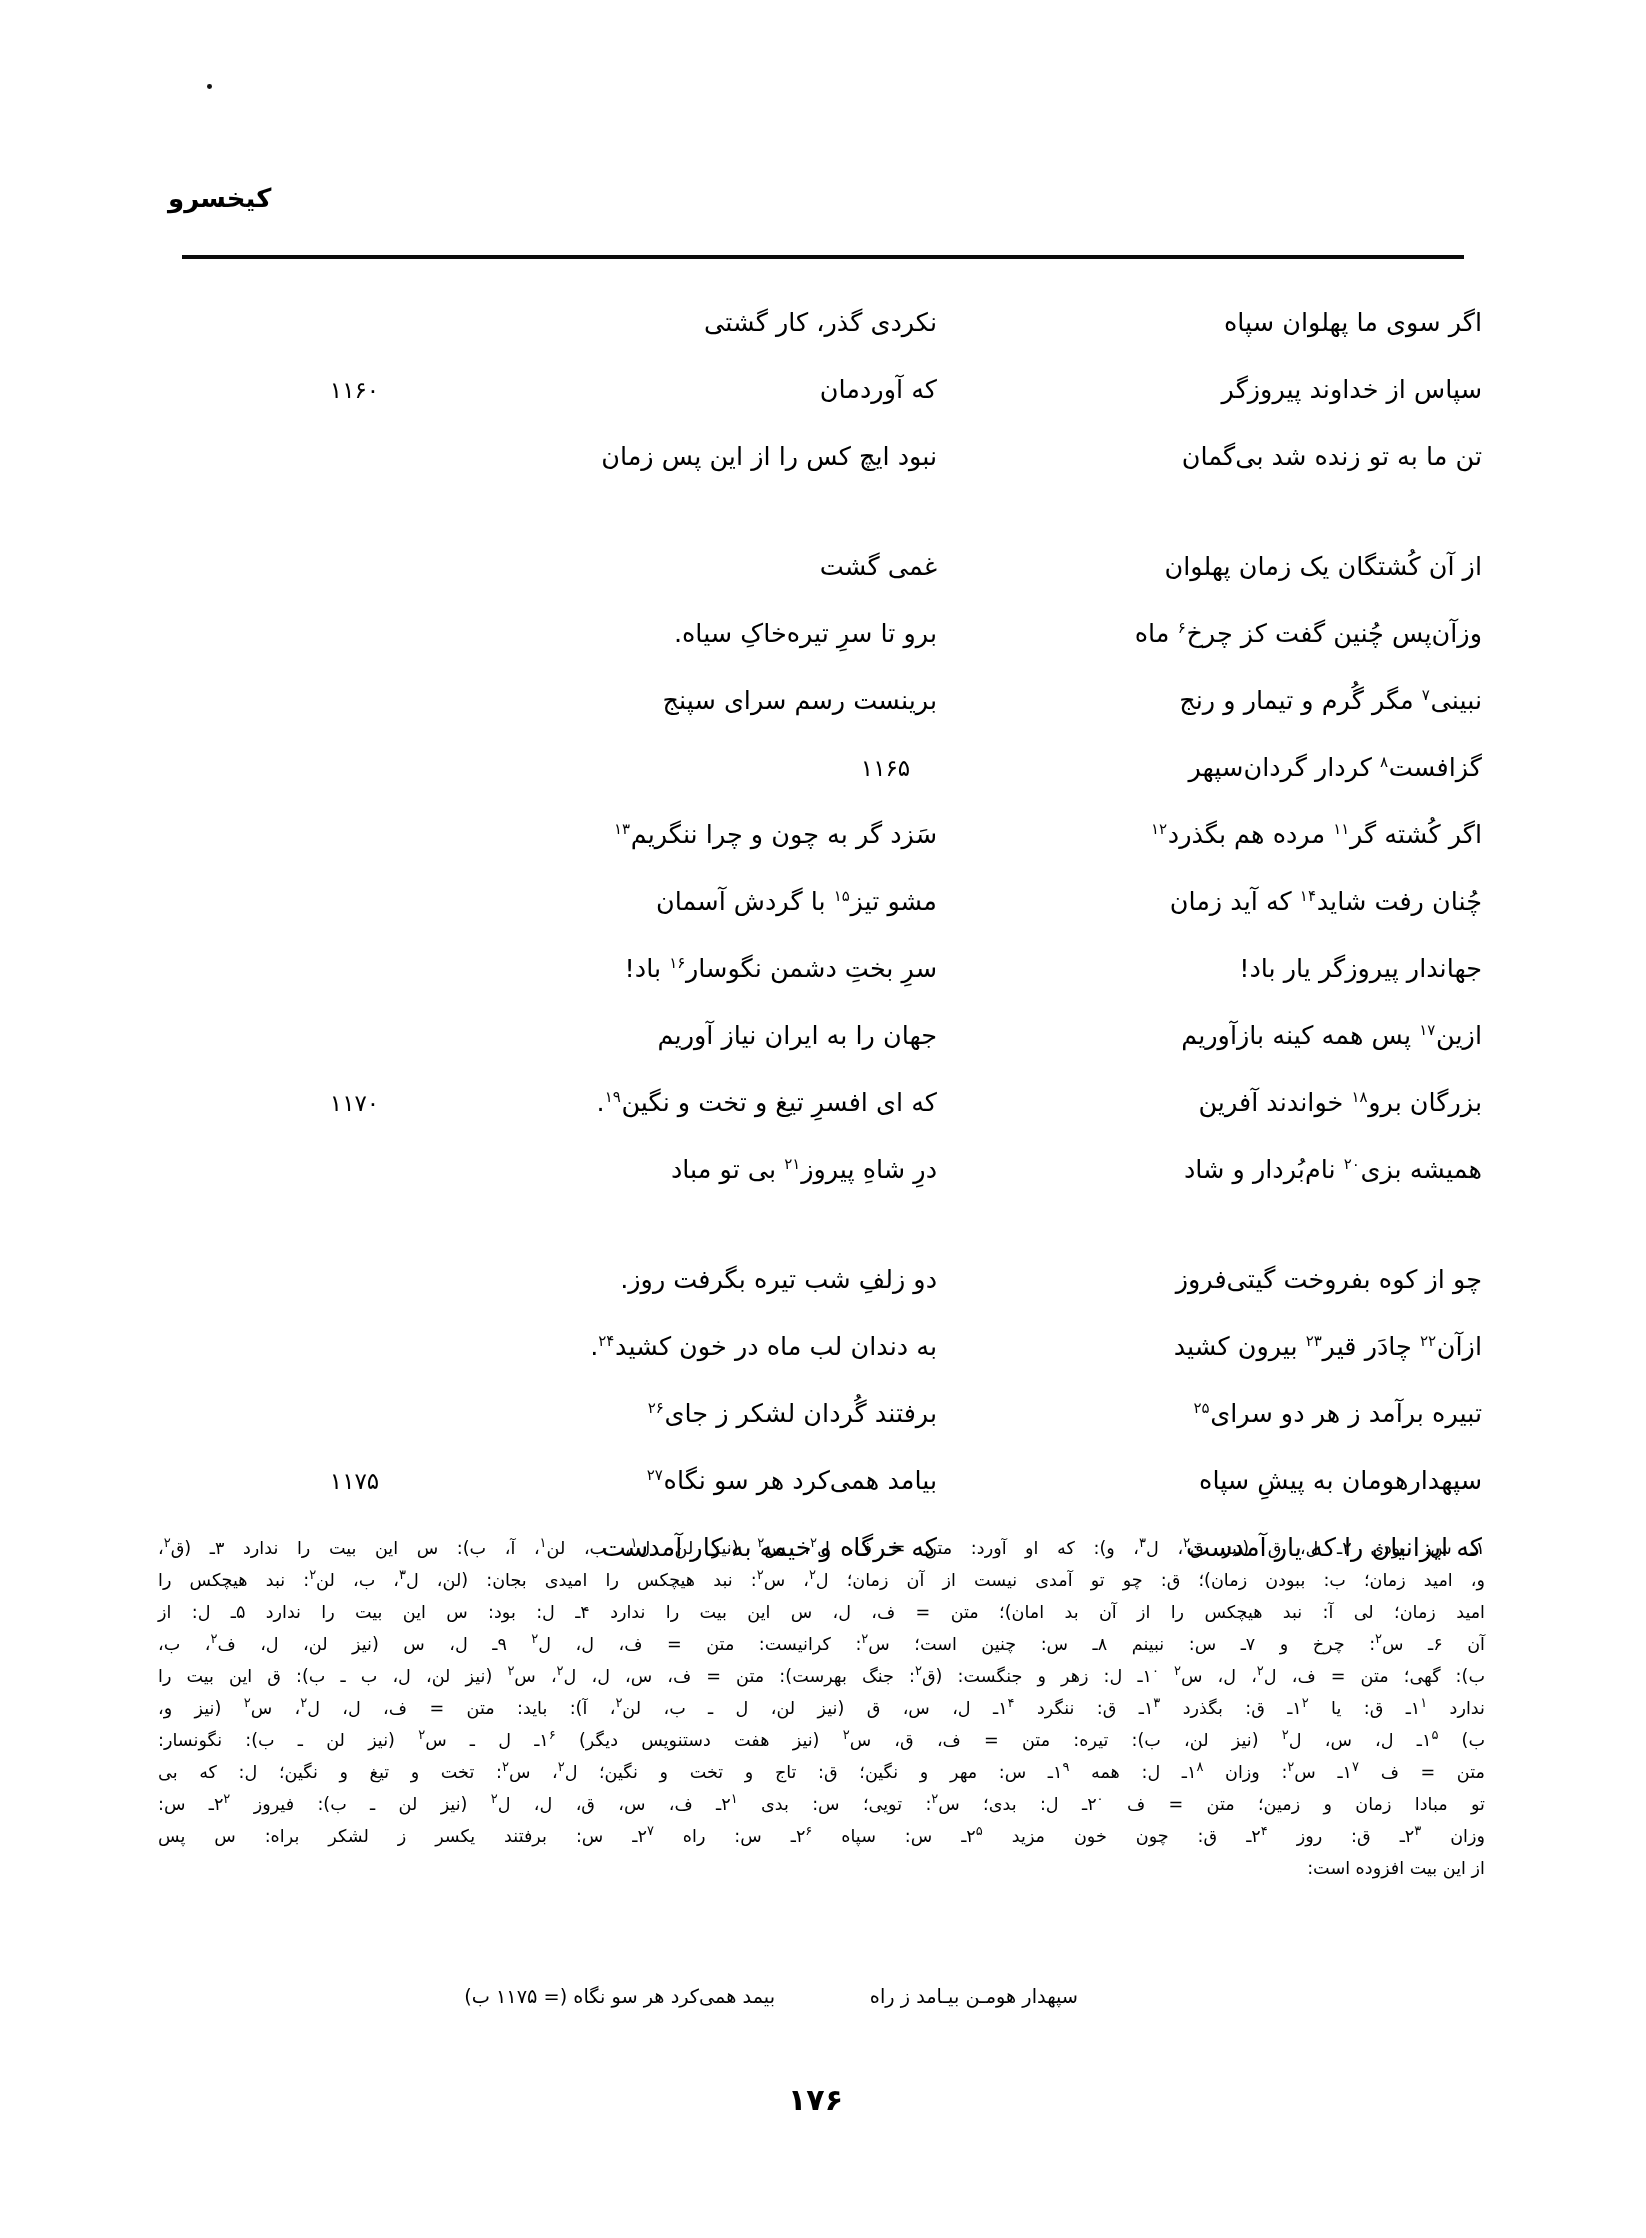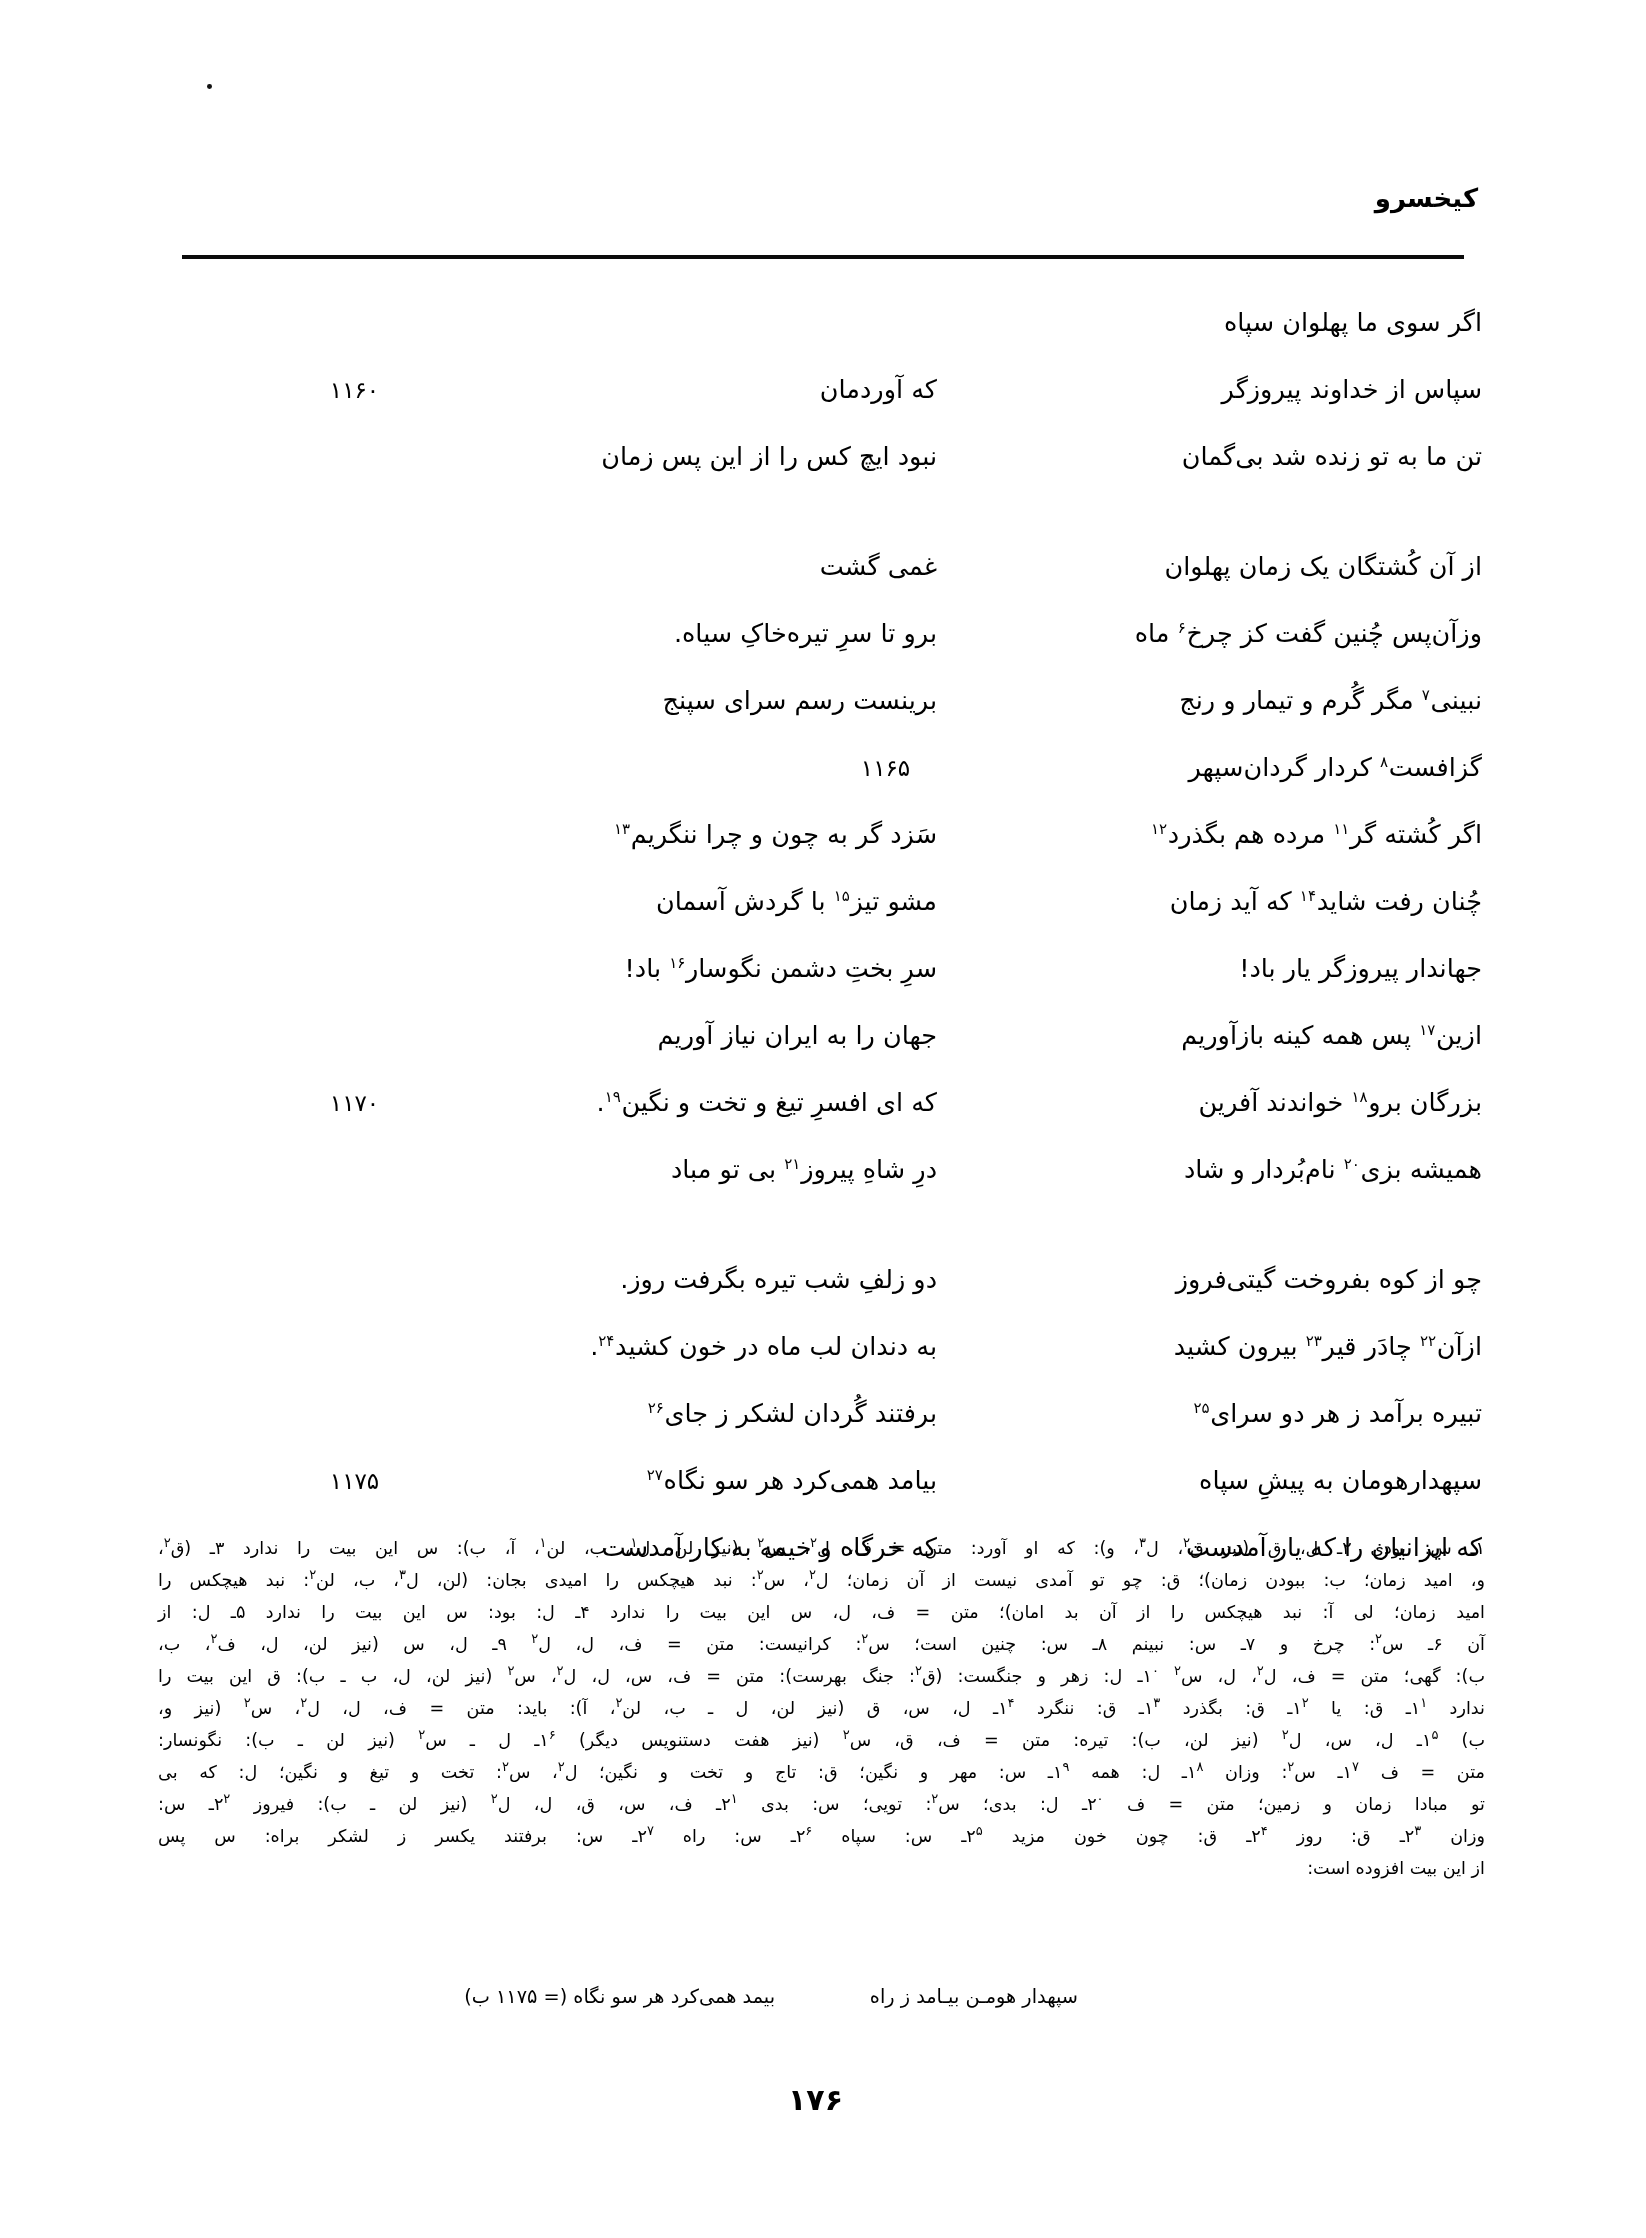--- a/index.html
+++ b/index.html
@@ -32,21 +32,21 @@
     background: #111;
     border-radius: 50%;
   }
 
   
   .running-head {
     position: absolute;
     top: 185px;
     right: 169px;
     width: 1310px;
-    text-align: right;
+    text-align: left;
     direction: rtl;
   }
   .running-head .rh-text {
     display: inline-block;
     font-size: 26px;
     font-weight: bold;
     letter-spacing: 0px;
     line-height: 1;
   }
   .rule {
@@ -205,20 +205,21 @@
 
   <div class="running-head">
     <span class="rh-text">کیخسرو</span>
   </div>
   <div class="rule"></div>
 
   <div class="verse-area" id="verse-area">
       <div class="stanza">
         <div class="bayt">
           <div class="hemistich mesra-a"><span class="just">اگر سوی ما پهلوان سپاه</span></div>
+          <div class="hemistich mesra-b"><span class="just">نکردی گذر، کار گشتی</span></div>
           <div class="num"></div>
         </div>
         <div class="bayt">
           <div class="hemistich mesra-a"><span class="just">سپاس از خداوند پیروزگر</span></div>
           <div class="hemistich mesra-b"><span class="just">که آوردمان</span></div>
           <div class="num">۱۱۶۰</div>
         </div>
         <div class="bayt">
           <div class="hemistich mesra-a"><span class="just">تن ما به تو زنده شد بی‌گمان</span></div>
           <div class="hemistich mesra-b"><span class="just">نبود ایچ کس را از این پس زمان</span></div>

